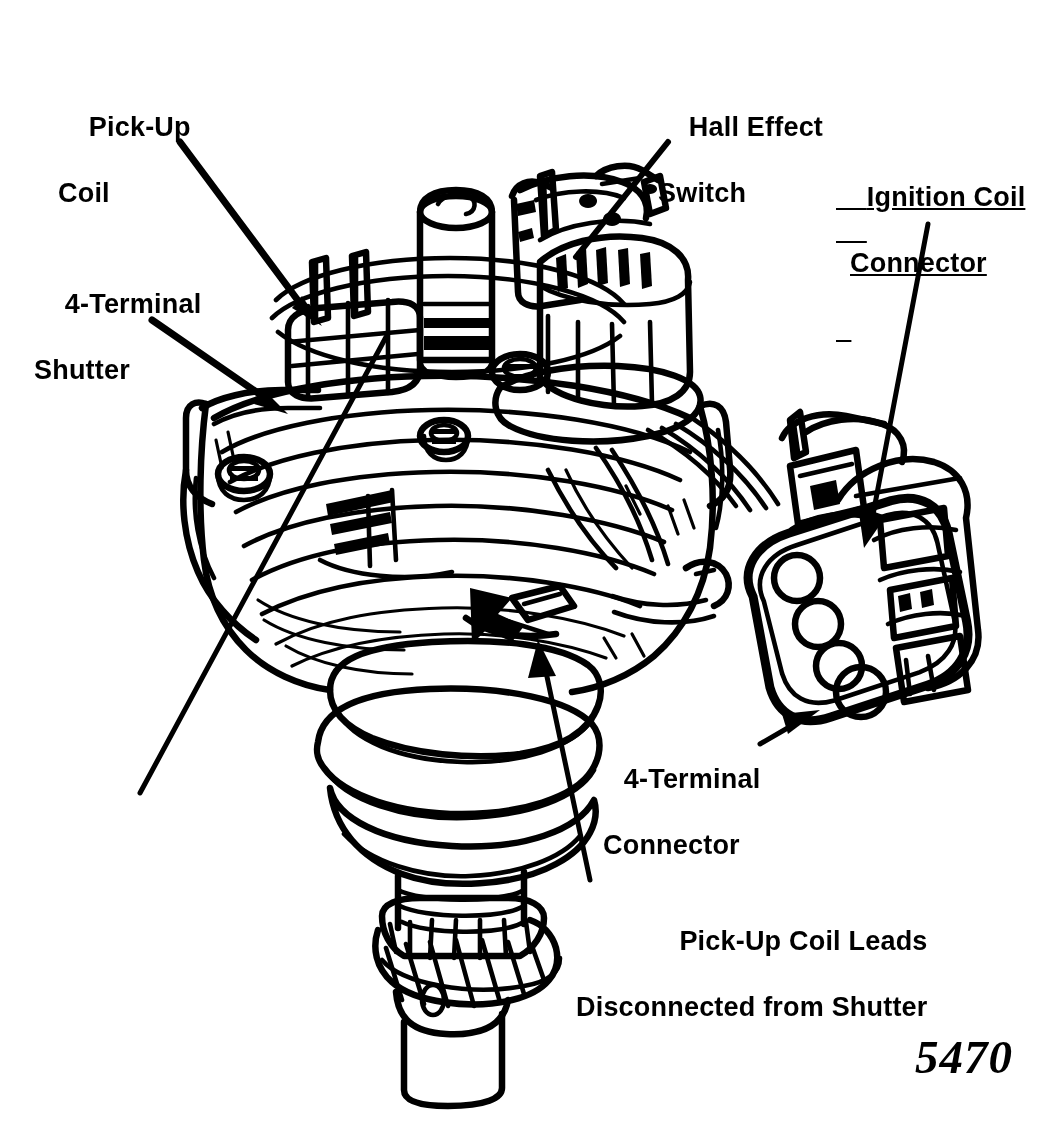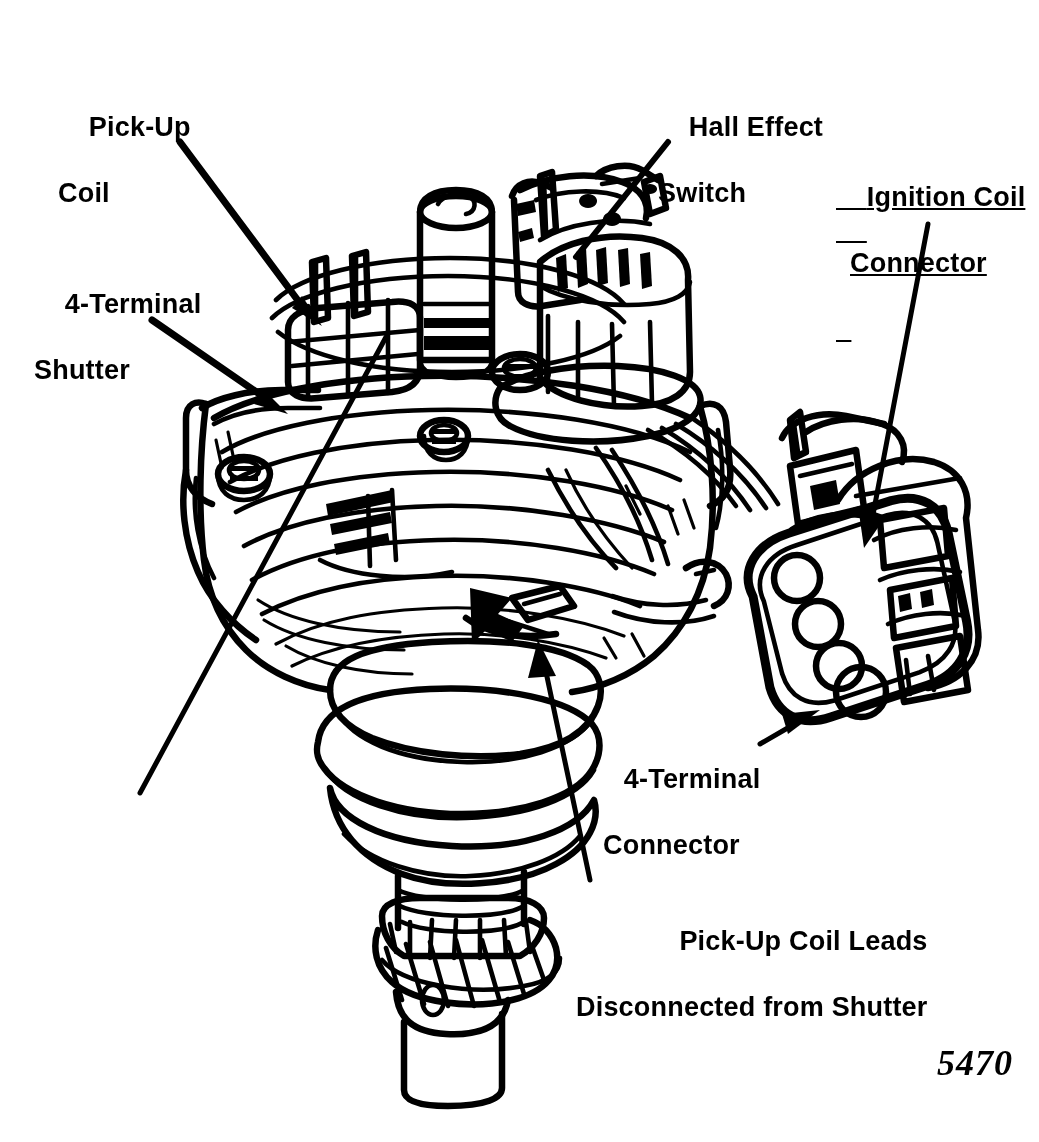--- a/index.html
+++ b/index.html
@@ -38,21 +38,21 @@
     -webkit-font-smoothing: none;
   }
   .callout .l2 { display: block; }
   #fig-number {
     position: absolute;
     right: 26px;
     bottom: 58px;
     font-family: "Liberation Serif", serif;
     font-style: italic;
     font-weight: bold;
-    font-size: 36px;
+    font-size: 47px;
     color: #000000;
     letter-spacing: 1px;
   }
   .ink { fill: none; stroke: #000; stroke-linecap: round; stroke-linejoin: round; }
   .ink-f { fill: #000; stroke: none; }
   .w1 { stroke-width: 3.2; }
   .w2 { stroke-width: 4.6; }
   .w3 { stroke-width: 6.5; }
   .w4 { stroke-width: 9; }
   .leader { stroke: #000; fill: none; stroke-width: 5.2; stroke-linecap: round; }

